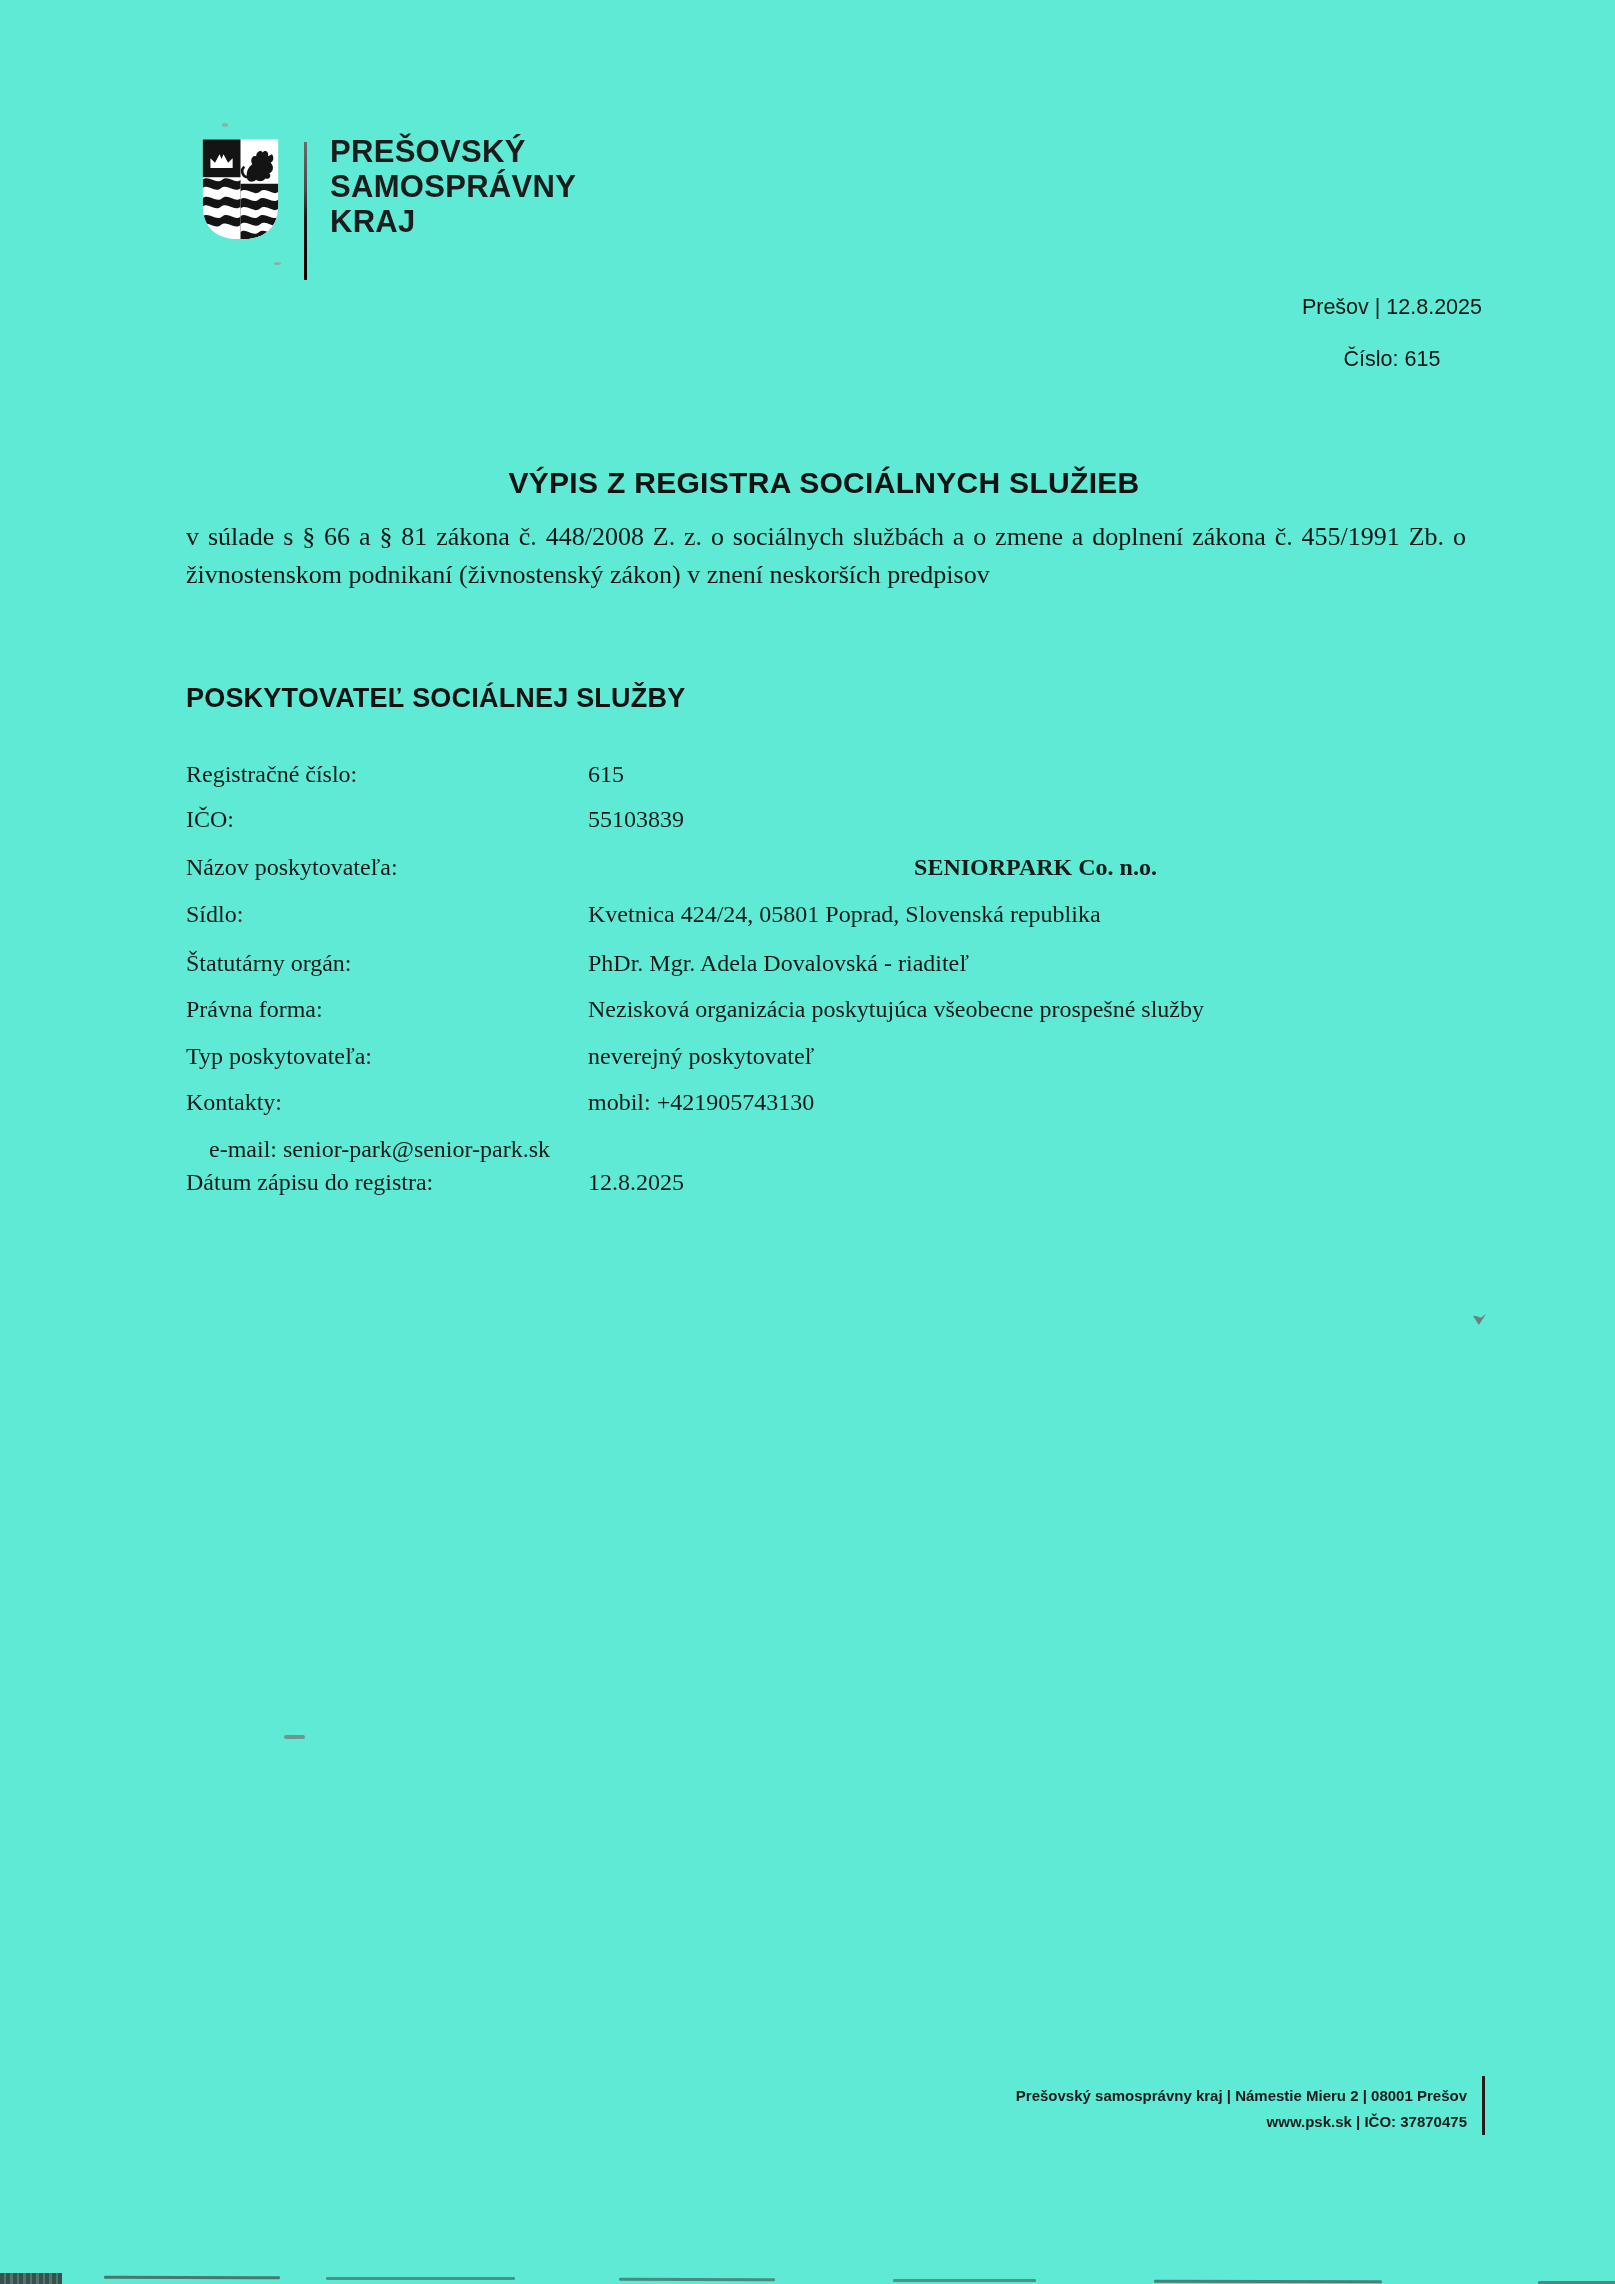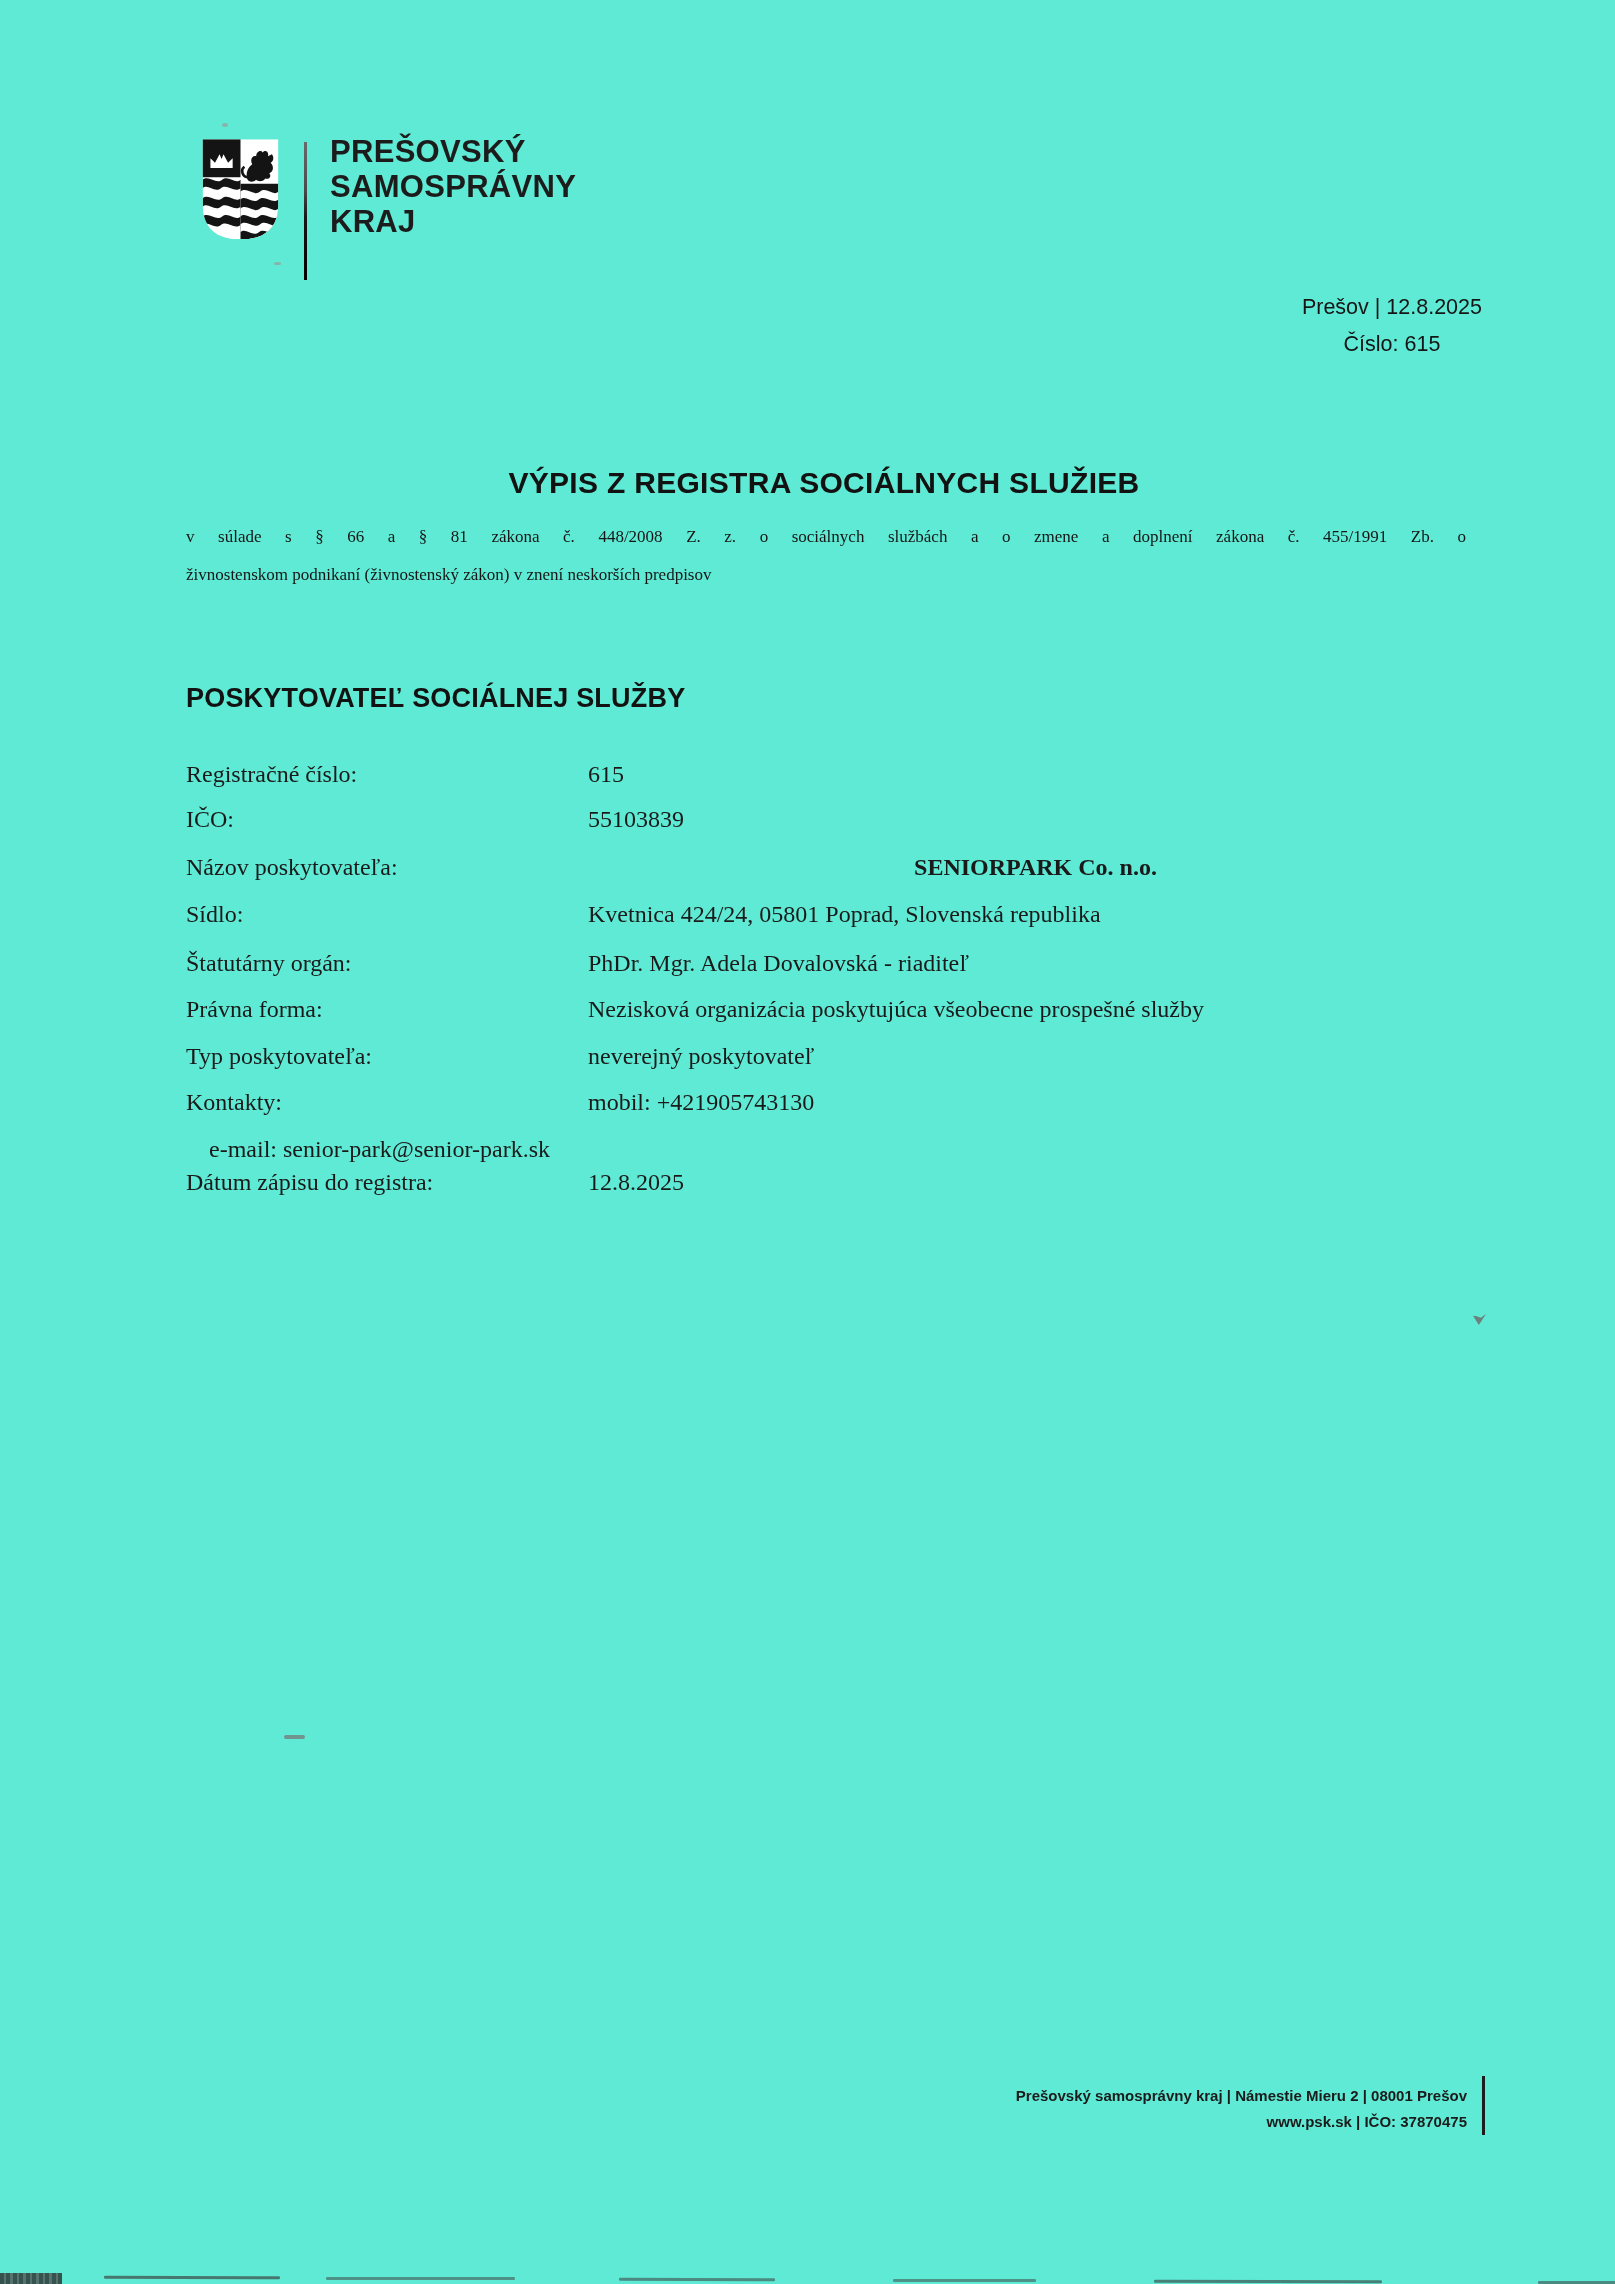--- a/index.html
+++ b/index.html
@@ -25,35 +25,35 @@
     letter-spacing:0.3px; color:#1c1c1c;
   }
 
   
   .header-right {
     position:absolute; right:134px; top:295px;
     text-align:center;
     font-family:"Liberation Sans", sans-serif;
     font-size:21.5px; color:#151515;
   }
-  .header-right .line2 { margin-top:12px; }
+  .header-right .line2 { margin-top:27px; }
 
   
   .doc-title {
     position:absolute; left:0; top:450px; width:100%;
     text-align:center;
     font-family:"Liberation Sans", sans-serif;
     font-weight:bold; font-size:30px; letter-spacing:0.3px;
     color:#121212; margin:16px;
   }
 
   
   .intro {
     position:absolute; left:186px; top:518px; width:1280px;
-    font-size:17px; line-height:38px; color:#161616;
+    font-size:26px; line-height:38px; color:#161616;
   }
   .intro .jline { text-align:justify; text-align-last:justify; }
 
   
   .section-heading {
     position:absolute; left:186px; top:683px;
     font-family:"Liberation Sans", sans-serif;
     font-weight:bold; font-size:27px; letter-spacing:0.2px;
     color:#121212; margin:0;
   }

